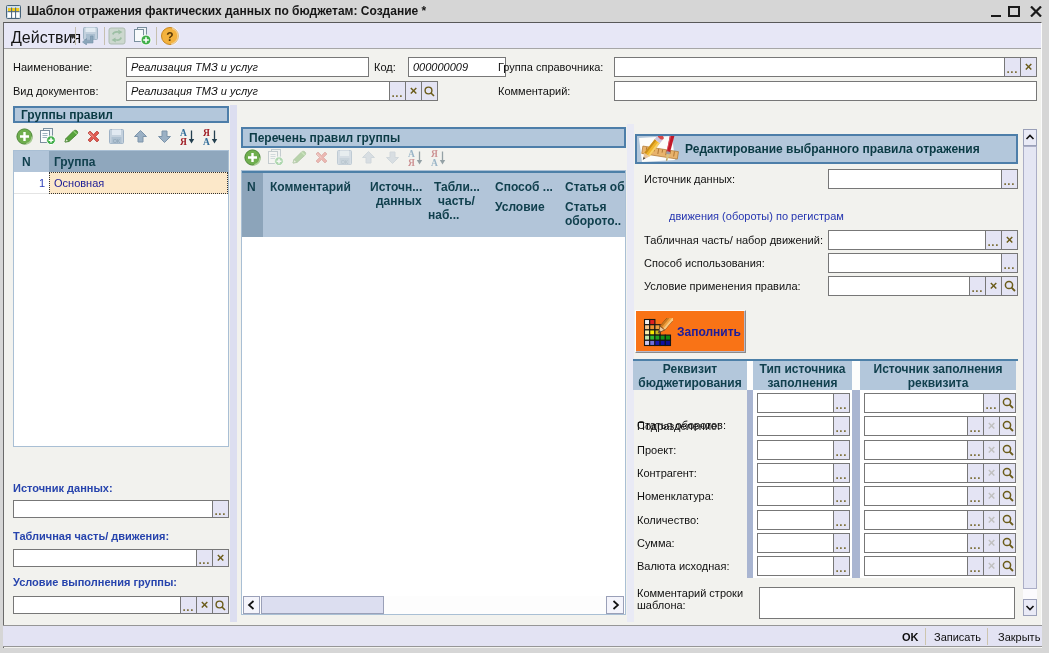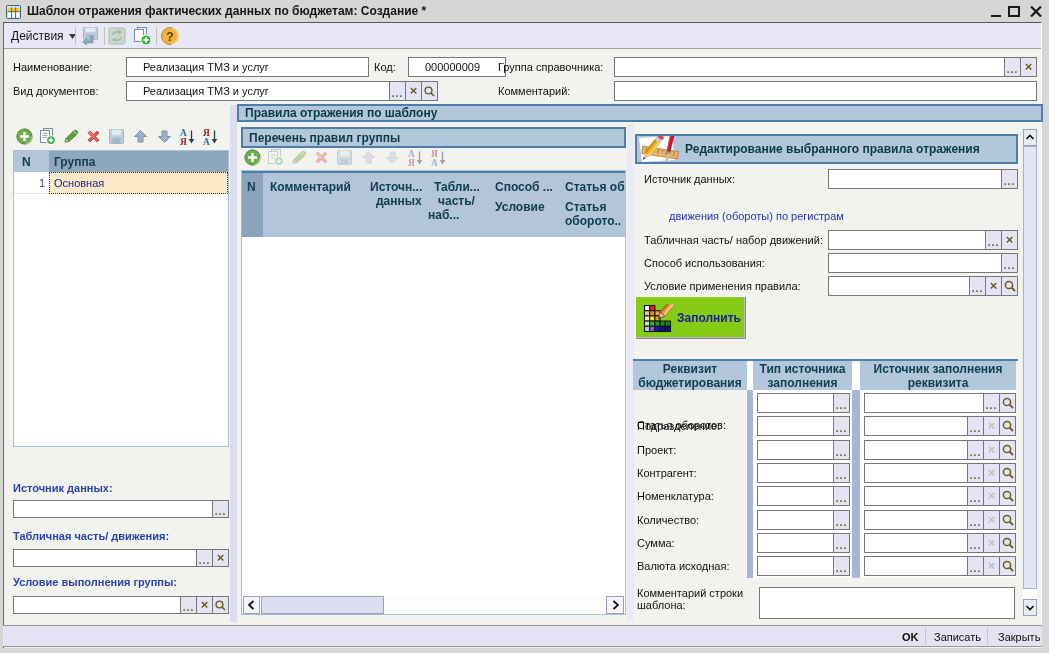--- a/index.html
+++ b/index.html
@@ -13,21 +13,21 @@
 .tsep { position:absolute; top:4px; width:1px; height:18px; background:#c6c0b0; }
 .hdr { position:absolute; background:#b3c7db; border:2px solid #4d7ea9; color:#0a3a44; font-weight:700; font-size:12px; display:flex; align-items:center; padding-left:6px; white-space:nowrap; }
 .lbl { position:absolute; white-space:nowrap; color:#101010; font-size:11px; }
 .blbl { position:absolute; white-space:nowrap; color:#2744ad; font-size:11px; font-weight:700; }
 .fld { position:absolute; display:flex; border:1px solid #777; background:#fff; height:20px; align-items:stretch; }
 .fld .sp { flex:1; }
 .fld .fb { width:16px; border-left:1px solid #777; background:#e4e4f4; color:#6b5c1a; display:flex; align-items:center; justify-content:center; font-weight:700; flex:none; }
 .fb.dots { font-size:10px; letter-spacing:1px; padding-top:6px; line-height:4px; }
 .fb.xx { font-size:13px; line-height:10px; }
 .fb.xx.dis { color:#c0c0c0; }
-.ftxt { padding:3px 0 0 16px; white-space:nowrap; color:#101010; }
+.ftxt { padding:3px 0 0 4px; white-space:nowrap; color:#101010;font-style:italic; }
 #botbar { position:absolute; left:3px; top:625px; width:1039px; height:22px; background:#e3e3f3; border-top:1px solid #969696; border-bottom:1px solid #969696; }
 .bbtn { position:absolute; top:5px; font-size:11px; color:#0d0d0d; white-space:nowrap; }
 .bsep { position:absolute; top:2px; width:1px; height:17px; background:#cdc5ae; }
 .tblhdr-cell { position:absolute; color:#11404e; font-weight:700; font-size:12px; white-space:nowrap; }
 svg { display:block; }
 </style>
 </head>
 <body>
 
 <div id="titlebar">
@@ -47,21 +47,21 @@
   <div class="abs" style="left:990px;top:15px;width:10px;height:2px;background:#1a1a1a"></div>
   <div class="abs" style="left:1007px;top:6px;width:12px;height:11px;border:2px solid #1a1a1a"></div>
   <svg class="abs" style="left:1029px;top:6px" width="12" height="11" viewBox="0 0 12 11">
     <path d="M1 0.5 L11 10.5 M11 0.5 L1 10.5" stroke="#1a1a1a" stroke-width="2.2"></path>
   </svg>
 </div>
 
 <div id="client">
 
 <div id="toolbar">
-  <div class="abs" style="left:7px;top:6px;font-size:12px;color:#141414">Действия</div>
+  <div class="abs" style="left:7px;top:6px;font-size:16px;color:#141414">Действия</div>
   <svg class="abs" style="left:65px;top:11px" width="7" height="5" viewBox="0 0 7 5">
         <path d="M0 0 L7 0 L3.5 5 Z" fill="#333"></path>
       </svg>
   <div class="tsep" style="left:71px"></div>
   <svg class="abs" style="left:77px;top:4px" width="19" height="18" viewBox="0 0 19 18">
     <rect x="2.5" y="0.5" width="14" height="12" rx="1" fill="#c2d0dd" stroke="#9db2c2"></rect>
     <rect x="4.5" y="0.5" width="10" height="4.5" fill="#e2ebf2"></rect>
     <rect x="5" y="7" width="9" height="5.5" fill="#a9becf"></rect>
     <path d="M9.5 9 L9.5 13.5 L5.5 13.5 L5.5 11.5 L1.5 15 L5.5 18 L5.5 16 L12 16 L12 9 Z" fill="#8ba6ba" stroke="#7391a9" stroke-width="0.6"></path>
   </svg>
@@ -118,20 +118,21 @@
       </div>
     </div>
 <div class="lbl" style="left:494px;top:62px">Комментарий:</div>
 <div class="fld" style="left:610px;top:58px;width:423px">
       <div class="sp"></div>
     </div>
 
 <div class="abs" style="left:226px;top:82px;width:7px;height:517px;background:#dcdef0"></div>
 <div class="abs" style="left:623px;top:101px;width:7px;height:498px;background:#e9eaf5"></div>
 
+<div class="hdr" style="left:9px;top:83px;width:216px;height:17px">Группы правил</div>
 <div id="licons" class="abs" style="left:9px;top:104px;width:216px;height:20px">
       <div class="abs" style="left:3px;top:1px">
         <svg width="17" height="17" viewBox="0 0 17 17">
           <circle cx="8.5" cy="8.5" r="7.6" fill="#6fae4e" stroke="#4c8736" opacity="1"></circle>
           <circle cx="8.5" cy="8.5" r="7.6" fill="none" stroke="#a9cc95" stroke-width="1.6" stroke-dasharray="10 40" opacity="1"></circle>
           <path d="M8.5 4 L8.5 13 M4 8.5 L13 8.5" stroke="#fff" stroke-width="2.4" opacity="1"></path>
         </svg>
       </div>
       <div class="abs" style="left:26px;top:1px">
         <svg width="17" height="17" viewBox="0 0 17 17">
@@ -226,21 +227,20 @@
       <div class="fb dots">...</div>
       <div class="fb xx">×</div>
       <div class="fb">
         <svg width="11" height="11" viewBox="0 0 11 11">
           <circle cx="4.5" cy="4.5" r="3.4" fill="none" stroke="#6b5c1a" stroke-width="1.4"></circle>
           <path d="M7 7 L10 10" stroke="#6b5c1a" stroke-width="1.6"></path>
         </svg>
       </div>
     </div>
 
-<div class="hdr" style="left:233px;top:81px;width:806px;height:18px">Правила отражения по шаблону</div>
 <div class="hdr" style="left:237px;top:104px;width:385px;height:21px">Перечень правил группы</div>
 <div id="micons" class="abs" style="left:237px;top:125px;width:385px;height:20px">
       <div class="abs" style="left:3px;top:1px">
         <svg width="17" height="17" viewBox="0 0 17 17">
           <circle cx="8.5" cy="8.5" r="7.6" fill="#6fae4e" stroke="#4c8736" opacity="1"></circle>
           <circle cx="8.5" cy="8.5" r="7.6" fill="none" stroke="#a9cc95" stroke-width="1.6" stroke-dasharray="10 40" opacity="1"></circle>
           <path d="M8.5 4 L8.5 13 M4 8.5 L13 8.5" stroke="#fff" stroke-width="2.4" opacity="1"></path>
         </svg>
       </div>
       <div class="abs" style="left:26px;top:1px">
@@ -394,21 +394,21 @@
       <div class="fb dots">...</div>
       <div class="fb xx">×</div>
       <div class="fb">
         <svg width="12" height="12" viewBox="0 0 12 12">
           <circle cx="5" cy="5" r="3.6" fill="none" stroke="#6b5c1a" stroke-width="1.5"></circle>
           <path d="M7.6 7.6 L11 11" stroke="#6b5c1a" stroke-width="1.8"></path>
         </svg>
       </div>
     </div>
 
-<div class="abs" style="left:631px;top:273px;width:111px;height:43px;background:#84cc16;border:1px solid #8a8a8a;border-top-color:#fdfdfd;border-left-color:#fdfdfd;box-shadow:inset -1px -1px 0 #b9b9c9">
+<div class="abs" style="left:631px;top:287px;width:111px;height:43px;background:#f97316;border:1px solid #8a8a8a;border-top-color:#fdfdfd;border-left-color:#fdfdfd;box-shadow:inset -1px -1px 0 #b9b9c9">
   <div id="fillicon" class="abs" style="left:7px;top:7px">
         <svg width="30" height="29" viewBox="0 0 30 29">
           <rect x="1.5" y="1.5" width="5.2" height="5.2" fill="#f2f2f2" stroke="#151515" stroke-width="1.1"></rect>
           <rect x="6.7" y="1.5" width="5.2" height="5.2" fill="#e02020" stroke="#151515" stroke-width="1.1"></rect>
           <rect x="1.5" y="6.7" width="5.2" height="5.2" fill="#f5c890" stroke="#151515" stroke-width="1.1"></rect>
           <rect x="6.7" y="6.7" width="5.2" height="5.2" fill="#f09030" stroke="#151515" stroke-width="1.1"></rect>
           <rect x="11.9" y="6.7" width="5.2" height="5.2" fill="#f0a040" stroke="#151515" stroke-width="1.1"></rect>
           <rect x="1.5" y="11.9" width="5.2" height="5.2" fill="#f8f0b0" stroke="#151515" stroke-width="1.1"></rect>
           <rect x="6.7" y="11.9" width="5.2" height="5.2" fill="#f8e800" stroke="#151515" stroke-width="1.1"></rect>
           <rect x="11.9" y="11.9" width="5.2" height="5.2" fill="#c8b820" stroke="#151515" stroke-width="1.1"></rect>

